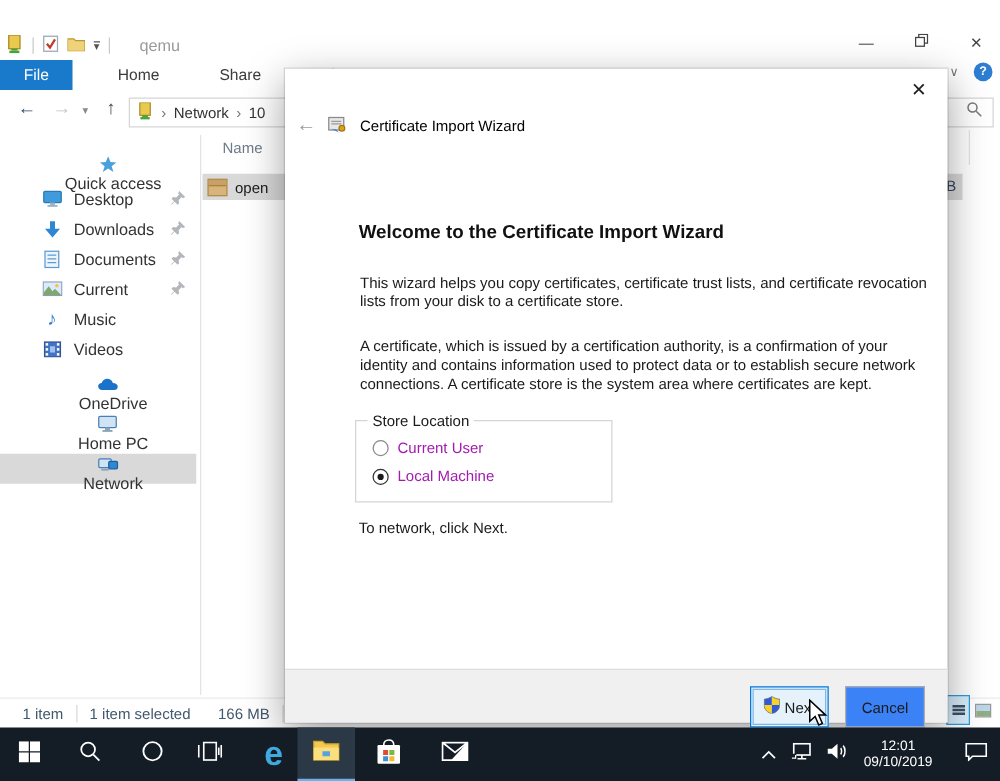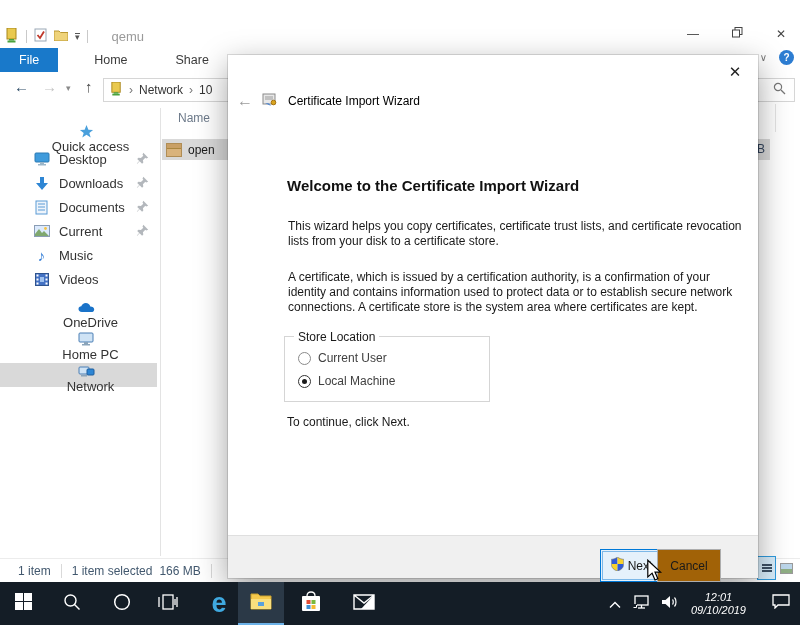--- a/index.html
+++ b/index.html
@@ -58,36 +58,36 @@
 
   
   #wizard { left:228px; top:55px; width:530px; height:523px; background:#fff; box-shadow:0 10px 30px rgba(0,0,0,.38), 0 0 0 1px rgba(0,0,0,.12); }
   #wiz-close { position:absolute; right:12px; top:8px; font-size:15px; color:#222; width:22px; text-align:center; }
   #wiz-head { position:absolute; left:9px; top:37px; display:flex; align-items:center; gap:9px; font-size:12px; color:#000; }
   .wiz-back { color:#9a9a9a; font-size:16px; }
   #wiz-heading { position:absolute; left:59px; top:122px; font-size:15px; font-weight:bold; color:#111; }
   .wiz-para { position:absolute; left:60px; width:462px; font-size:12px; color:#1a1a1a; line-height:15px; }
   #wiz-group { position:absolute; left:56px; top:281px; width:206px; height:66px; border:1px solid #d5d5d5; }
   #wiz-group-label { position:absolute; left:66px; top:275px; background:#fff; padding:0 4px; font-size:12px; color:#1a1a1a; }
-  .radio-row { position:absolute; left:70px; display:flex; align-items:center; gap:7px; font-size:12px; color:#404040; }
+  .radio-row { position:absolute; left:70px; display:flex; align-items:center; gap:7px; font-size:12px; color:#a21caf; }
   .radio { width:13px; height:13px; border-radius:50%; border:1px solid #8a8a8a; background:#fff; position:relative; flex:none; }
   .radio.on { border-color:#333; }
   .radio.on::after { content:""; position:absolute; left:3px; top:3px; width:5px; height:5px; border-radius:50%; background:#1a1a1a; }
   #wiz-hint { position:absolute; left:59px; top:360px; font-size:12px; color:#1a1a1a; }
   #wiz-footer { position:absolute; left:0; top:480px; width:530px; height:43px; background:#f0f0f0; border-top:1px solid #dfdfdf; }
   .btn { position:absolute; top:13px; height:33px; font-size:12px; color:#1a1a1a; display:flex; align-items:center; justify-content:center; gap:4px; }
   #btn-next { left:372px; width:63px; background:#e5f1fb; border:1px solid #0078d7; outline:1px solid #7db8e8; outline-offset:-3px; }
-  #btn-cancel { left:429px; width:64px; background:#a16207; border:1px solid #adadad; }
+  #btn-cancel { left:448px; width:64px; background:#3b82f6; border:1px solid #adadad; }
 
   
   #taskbar { left:0; top:582px; width:800px; height:43px; background:#141d26; }
   .tb-btn { position:absolute; top:0; width:46px; height:43px; display:flex; align-items:center; justify-content:center; }
   .tb-active { background:#2b3947; border-bottom:2px solid #6cb2e8; }
   .edge-e { color:#3fa9e0; font-size:27px; font-weight:bold; line-height:1; }
-  #tray { position:absolute; right:0; top:0; height:43px; display:flex; align-items:center; gap:12px; padding-right:10px; color:#fff;font-style:italic; }
+  #tray { position:absolute; right:0; top:0; height:43px; display:flex; align-items:center; gap:12px; padding-right:10px; color:#fff; }
   #clock { text-align:center; font-size:11px; line-height:13px; color:#fff; }
 
   #cursor { left:645px; top:559px; z-index:50; }
 </style>
 </head>
 <body>
 
 <div id="screen">
 
 
@@ -282,21 +282,21 @@
   <div id="file-row" class="abs">
     <span class="box-ico"></span>
     <span>open</span>
   </div>
   <div id="size-frag" class="abs">B</div>
 
   <div id="status-bar" class="abs">
     <span style="margin-left:18px">1 item</span>
     <span class="st-sep"></span>
     <span>1 item selected</span>
-    <span style="margin-left:7px">166 MB</span>
+    <span style="margin-left:22px">166 MB</span>
     <span class="st-sep"></span>
   </div>
   <div class="viewbtn active abs" style="left:757px">
     <span class="lines-ico">
         <div></div>
         <div></div>
         <div></div>
       </span>
   </div>
   <div class="viewbtn abs" style="left:777px">
@@ -327,21 +327,21 @@
     <div id="wiz-group-label">Store Location</div>
     <div class="radio-row" style="top:296px">
       <span class="radio"></span>
       <span>Current User</span>
     </div>
     <div class="radio-row" style="top:319px">
       <span class="radio on"></span>
       <span>Local Machine</span>
     </div>
 
-    <div id="wiz-hint">To continue, click Next.</div>
+    <div id="wiz-hint">To network, click Next.</div>
 
     <div id="wiz-footer">
       <div class="btn" id="btn-next">
         <span>
           <svg width="13" height="14" viewBox="0 0 16 18">
               <defs>
                 <clipPath id="sh">
                   <path d="M8 0 C10 2 14 3 16 3 L16 9 C16 14 12 17 8 18 C4 17 0 14 0 9 L0 3 C2 3 6 2 8 0 Z"></path>
                 </clipPath>
               </defs>

